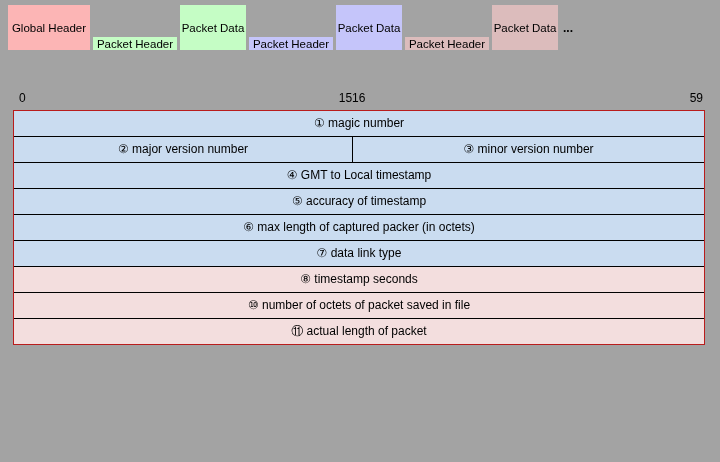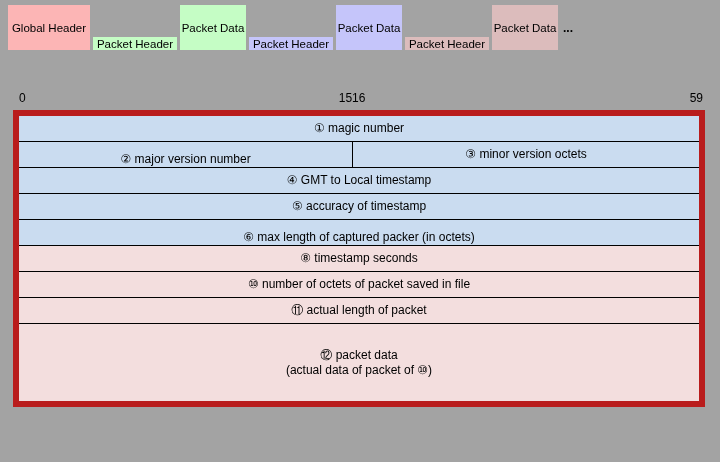--- a/index.html
+++ b/index.html
@@ -64,21 +64,21 @@
     position: absolute;
     left: 49%;
     transform: translateX(-50%);
     bottom: 5px;
     display: flex;
     gap: 0;
   }
 
   .ftable {
     width: 100%;
-    border: 6px solid #b91c1c;
+    border: 1px solid #b91c1c;
     box-sizing: border-box;
   }
   .frow {
     display: flex;
     height: 25px;
     border-bottom: 1px solid #000000;
   }
   .frow:last-child { border-bottom: none; }
   .frow.tall { height: 77px; }
   .fcell {
@@ -120,59 +120,58 @@
       <span class="s-right">59</span>
     </div>
     <div class="ftable" id="ftable">
 
     <div class="frow">
           <div class="fcell" style="width: 100%; background: rgb(202, 220, 240);">
             <div>① magic number</div>
           </div>
         </div>
         <div class="frow">
-          <div class="fcell" style="width: 49%; background: rgb(202, 220, 240); justify-content: flex-end;">
+          <div class="fcell" style="width: 49%; background: rgb(202, 220, 240);">
             <div>② major version number</div>
           </div>
           <div class="fcell" style="width: 51%; background: rgb(202, 220, 240);">
-            <div>③ minor version octets</div>
+            <div>③ minor version number</div>
           </div>
         </div>
         <div class="frow">
           <div class="fcell" style="width: 100%; background: rgb(202, 220, 240);">
             <div>④ GMT to Local timestamp</div>
           </div>
         </div>
         <div class="frow">
           <div class="fcell" style="width: 100%; background: rgb(202, 220, 240);">
             <div>⑤ accuracy of timestamp</div>
           </div>
         </div>
         <div class="frow">
-          <div class="fcell" style="width: 100%; background: rgb(202, 220, 240); justify-content: flex-end;">
+          <div class="fcell" style="width: 100%; background: rgb(202, 220, 240);">
             <div>⑥ max length of captured packer (in octets)</div>
+          </div>
+        </div>
+        <div class="frow">
+          <div class="fcell" style="width: 100%; background: rgb(202, 220, 240);">
+            <div>⑦ data link type</div>
           </div>
         </div>
         <div class="frow">
           <div class="fcell" style="width: 100%; background: rgb(243, 222, 222);">
             <div>⑧ timestamp seconds</div>
           </div>
         </div>
         <div class="frow">
           <div class="fcell" style="width: 100%; background: rgb(243, 222, 222); justify-content: center;">
             <div>⑩ number of octets of packet saved in file</div>
           </div>
         </div>
         <div class="frow">
           <div class="fcell" style="width: 100%; background: rgb(243, 222, 222);">
             <div>⑪ actual length of packet</div>
           </div>
         </div>
-        <div class="frow tall">
-          <div class="fcell" style="width: 100%; background: rgb(243, 222, 222);">
-            <div>⑫ packet data</div>
-            <div>(actual data of packet of ⑩)</div>
-          </div>
-        </div>
       </div>
   </div>
 
 </div>
 
 </body></html>

